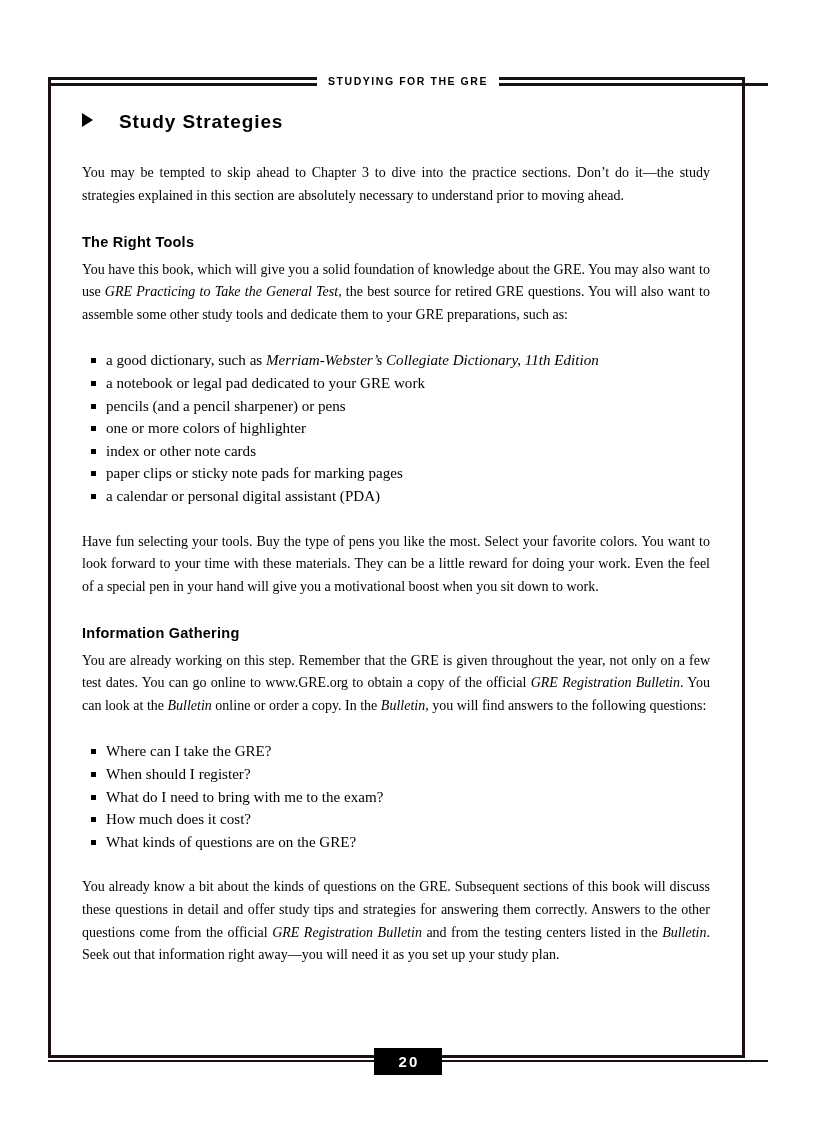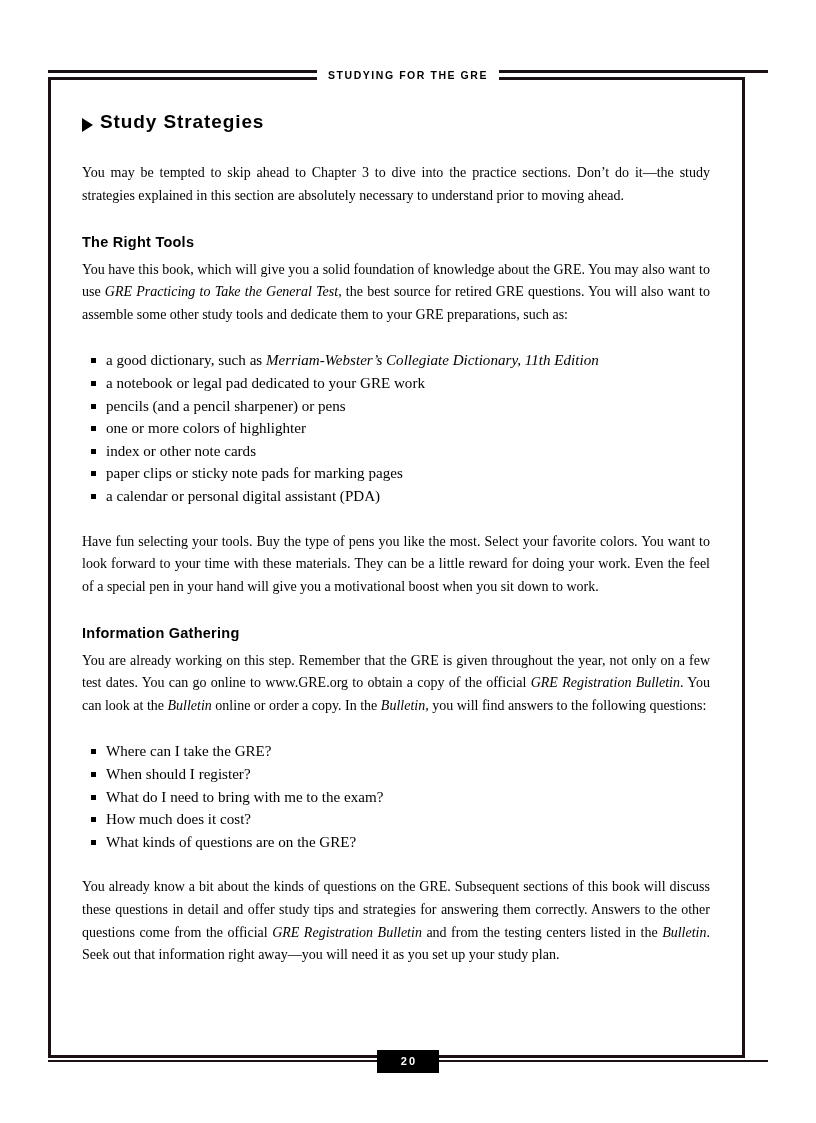--- a/index.html
+++ b/index.html
@@ -17,21 +17,21 @@
   }
 
   
   .running-head {
     position: absolute;
     left: 48px;
     right: 48px;
     top: 70px;
     height: 16px;
     display: flex;
-    align-items: flex-start;
+    align-items: flex-end;
     gap: 0;
     z-index: 5;
   }
   .rh-rule {
     flex: 1 1 auto;
     height: 3px;
     background: #1a1016;
   }
   .rh-title {
     flex: 0 0 auto;
@@ -63,22 +63,22 @@
   .content {
     position: absolute;
     left: 82px;
     top: 112px;
     width: 628px;
   }
 
   
   .h-main {
     display: flex;
-    align-items: flex-end;
-    gap: 7px;
+    align-items: flex-start;
+    gap: 26px;
     margin: 0 0 31px 0;
   }
   .h-main .tri {
     width: 0;
     height: 0;
     border-left: 11px solid #000000;
     border-top: 7px solid transparent;
     border-bottom: 7px solid transparent;
     flex: 0 0 auto;
     position: relative;
@@ -157,21 +157,21 @@
     top: 10px;
     height: 2px;
     background: #1a1016;
   }
   .folio-box {
     position: relative;
     background: #000000;
     color: #ffffff;
     font-family: "Liberation Sans", sans-serif;
     font-weight: bold;
-    font-size: 11px;
+    font-size: 15px;
     letter-spacing: 2.2px;
     line-height: 1;
     padding: 6px 22px 6px 24px;
     z-index: 2;
   }
 </style>
 </head>
 <body>
 
 <div class="running-head">

